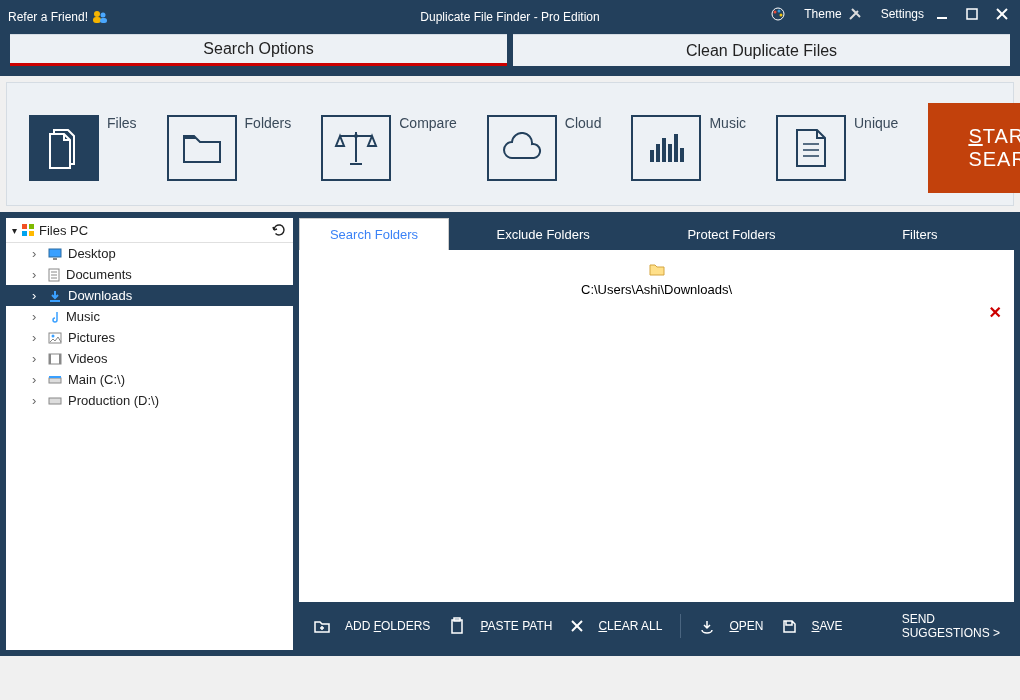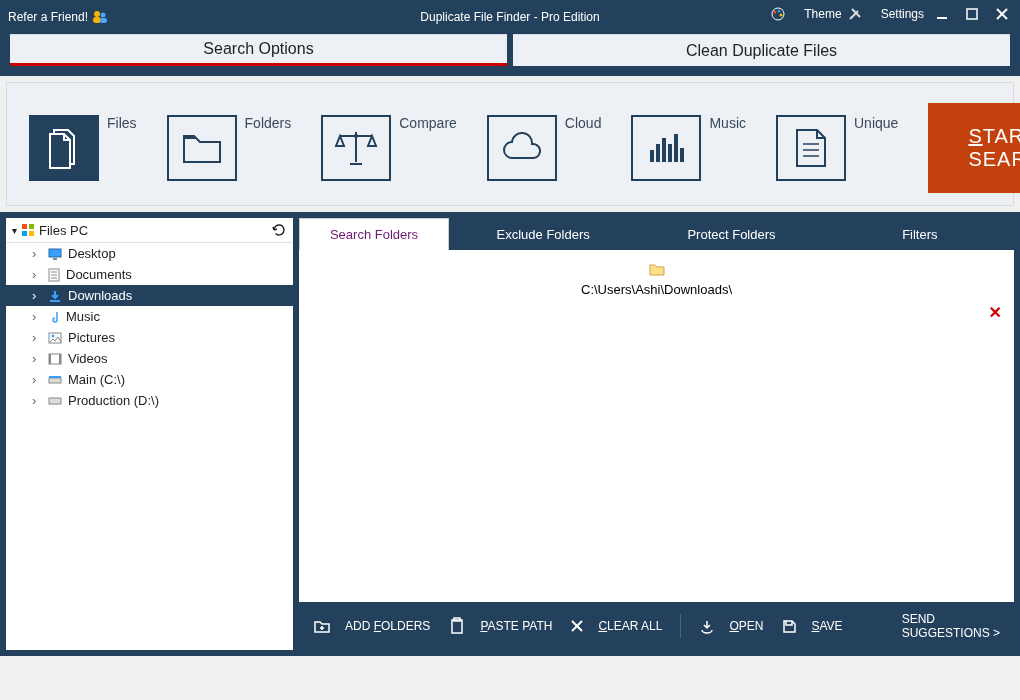--- a/index.html
+++ b/index.html
@@ -37,21 +37,21 @@
 .tree .refresh { margin-left: auto; cursor: pointer; }
 .tree .node { display: flex; align-items: center; gap: 6px; padding: 3px 6px 3px 26px; cursor: pointer; }
 .tree .node.selected { background: #23405c; color: #fff; }
 .tree .node .chev { width: 10px; display: inline-block; color: #666; }
 .tree .node.selected .chev { color: #fff; }
 
 
 .right-pane { flex: 1; display: flex; flex-direction: column; margin: 6px 6px 6px 6px; }
 .sub-tabs { display: flex; background: #23405c; height: 32px; }
 .sub-tab { flex: 1; display: flex; align-items: center; justify-content: center; color: #fff; font-size: 13px; cursor: pointer; }
-.sub-tab.active { background: #fff; color: #701a75; border: 1px solid #ccc; border-bottom: none; flex: 0 0 150px; }
+.sub-tab.active { background: #fff; color: #3b82f6; border: 1px solid #ccc; border-bottom: none; flex: 0 0 150px; }
 .folder-list { flex: 1; background: #fff; padding: 8px 12px; }
 .folder-row { display: flex; align-items: center; gap: 6px; font-size: 13px; padding: 4px 0; flex-direction: column; }
 .folder-row .remove { margin-left: auto; color: #cc0000; font-weight: bold; font-size: 16px; cursor: pointer; }
 
 
 .bottom-bar { height: 48px; background: #23405c; display: flex; align-items: center; gap: 18px; padding: 0 14px; color: #fff; font-size: 12px; }
 .bottom-bar .btn { display: flex; align-items: center; gap: 14px; cursor: pointer; }
 .bottom-bar .sep { width: 1px; height: 24px; background: #4a6580; }
 .bottom-bar .u { text-decoration: underline; }
 .bottom-bar .suggest { margin-left: auto; text-align: left; line-height: 1.2; cursor: pointer; }

